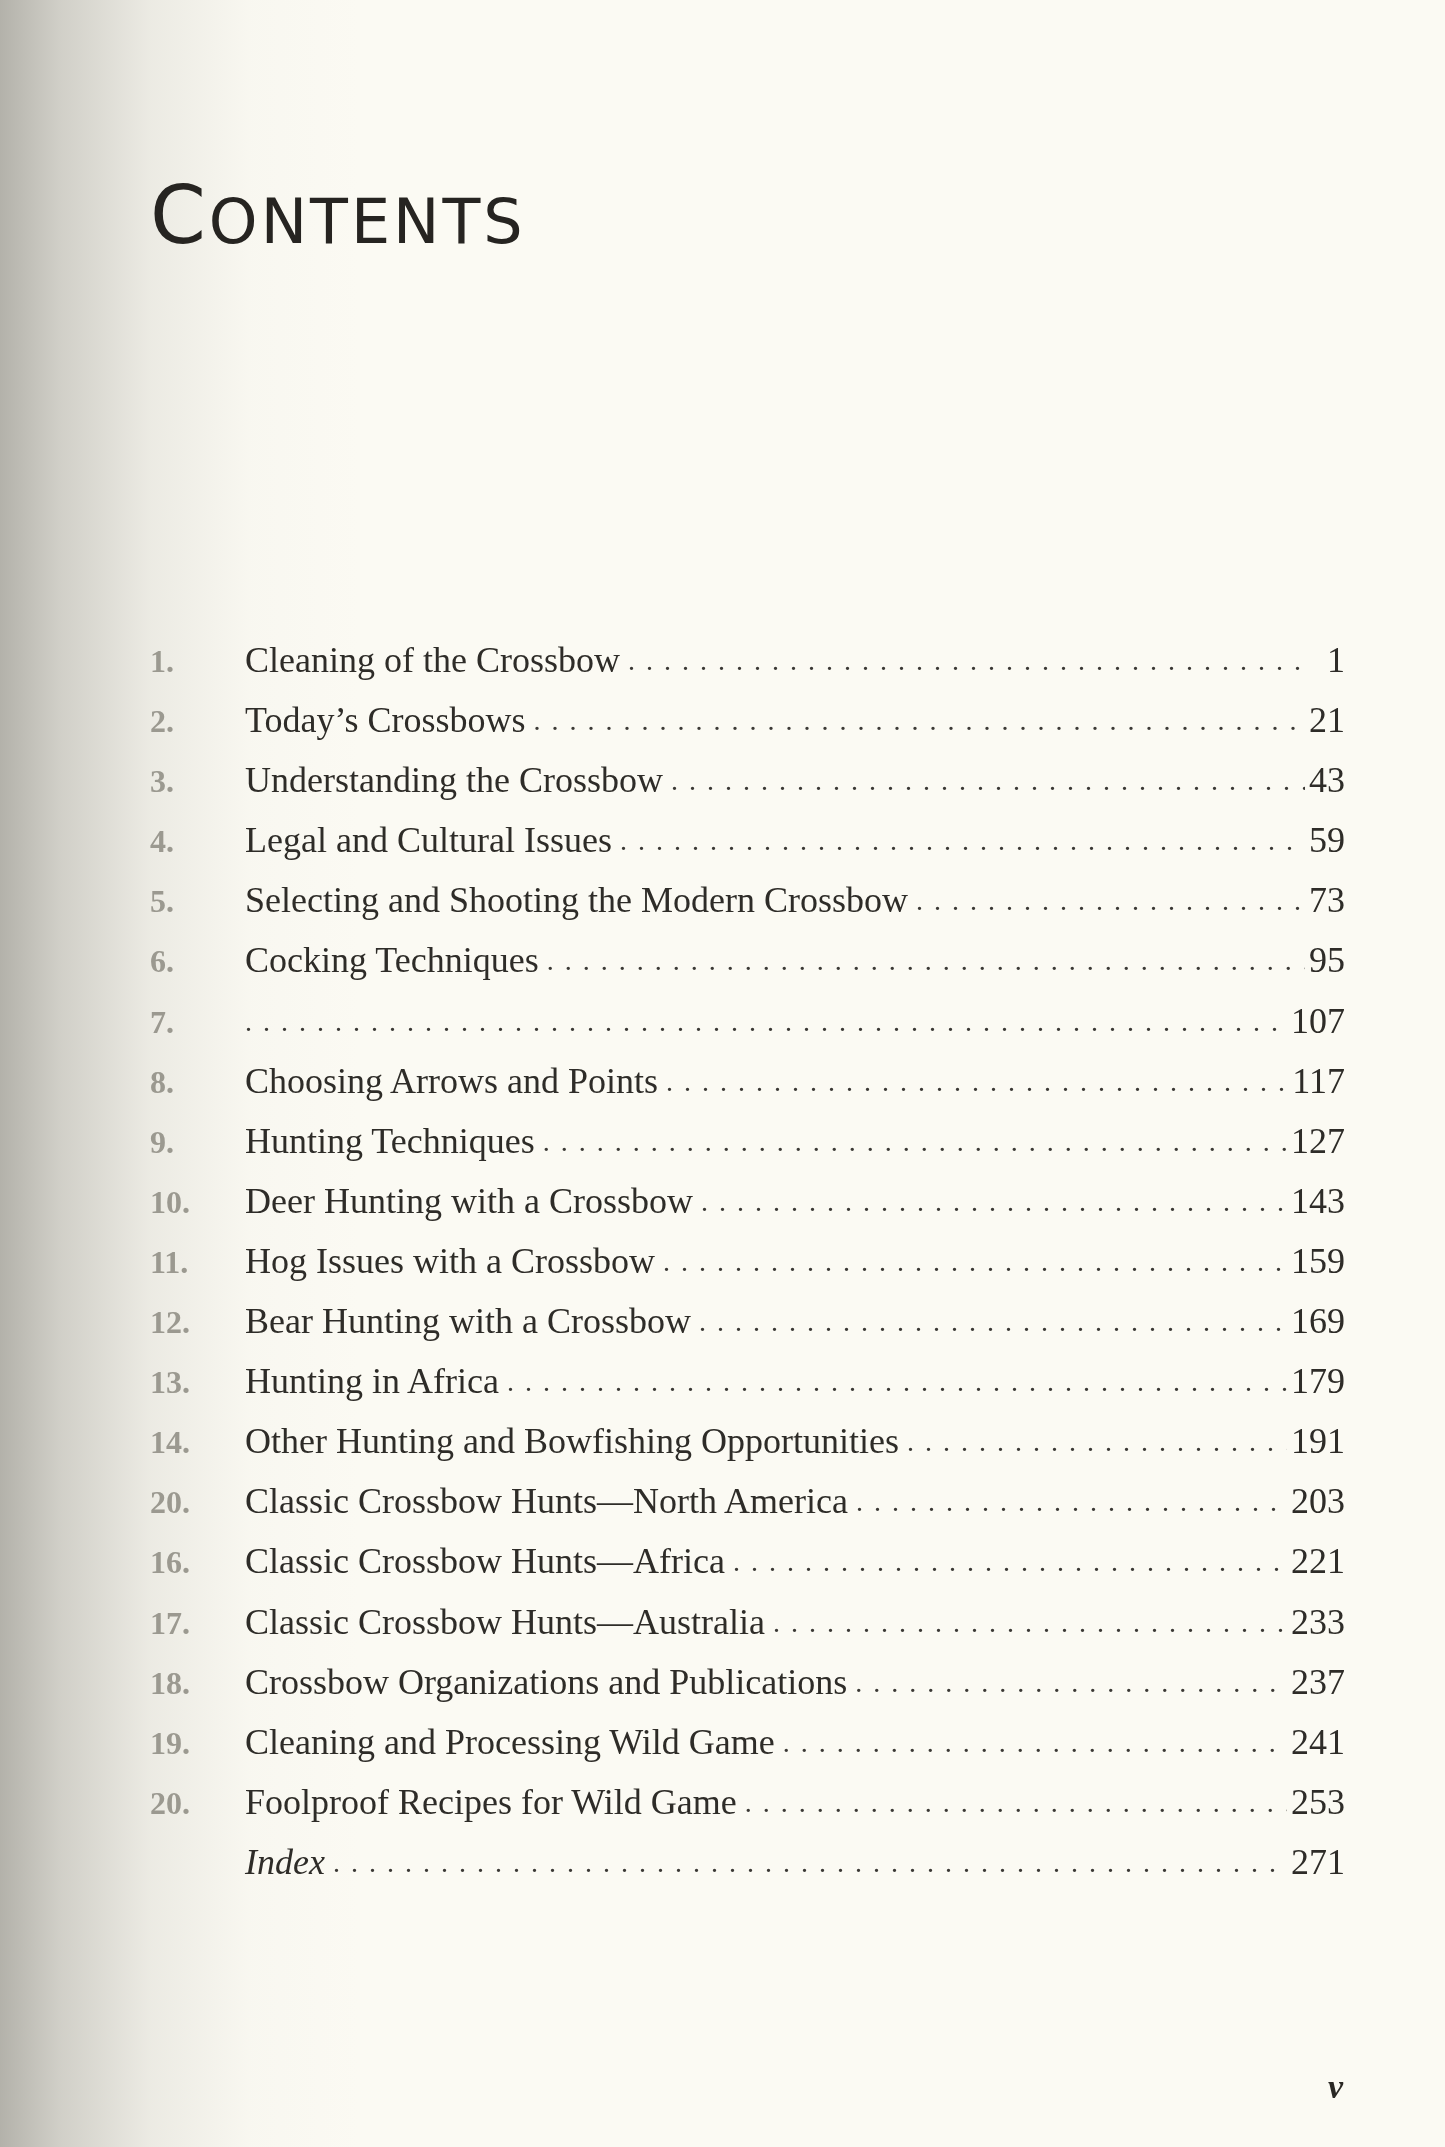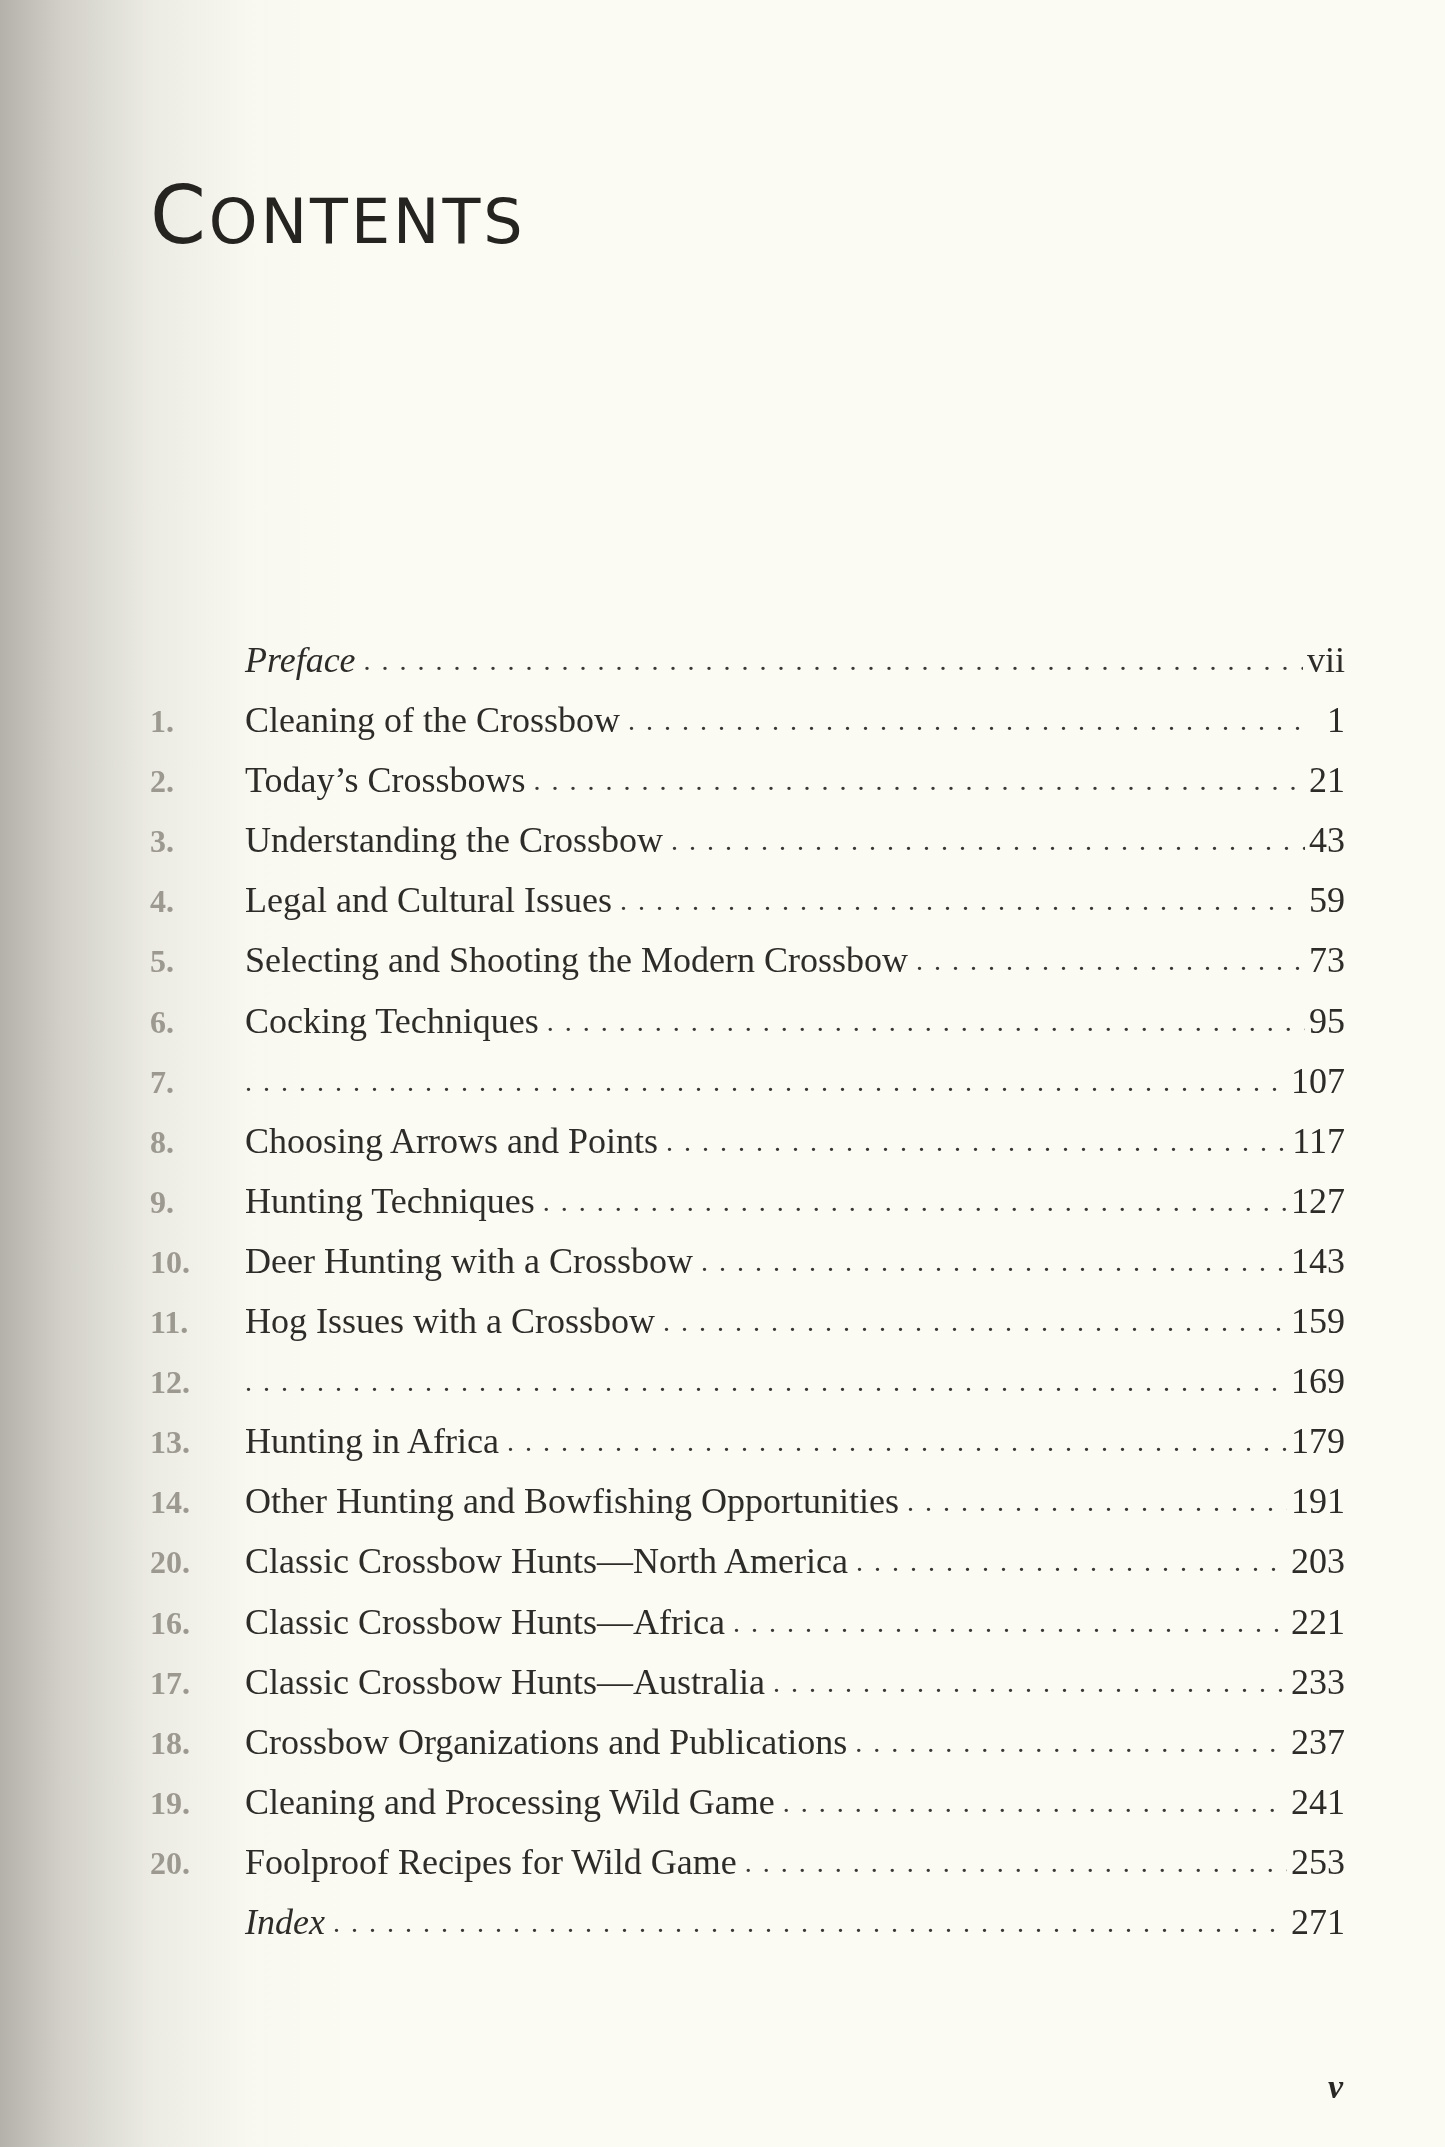--- a/index.html
+++ b/index.html
@@ -106,26 +106,20 @@
   </style>
 </head>
 <body>
 
 <div class="gutter-shadow"></div>
 
 <h1 class="page-title"><span class="cap-large">C</span><span class="small-caps">ONTENTS</span></h1>
 
 <ul class="toc">
   <li class="toc-row">
-    <span class="toc-num"></span>
-    <span class="toc-title italic">Preface</span>
-    <span class="toc-leader"></span>
-    <span class="toc-page">vii</span>
-  </li>
-  <li class="toc-row">
     <span class="toc-num">1.</span>
     <span class="toc-title">Cleaning of the Crossbow</span>
     <span class="toc-leader"></span>
     <span class="toc-page">1</span>
   </li>
   <li class="toc-row">
     <span class="toc-num">2.</span>
     <span class="toc-title">Today’s Crossbows</span>
     <span class="toc-leader"></span>
     <span class="toc-page">21</span>
@@ -178,20 +172,21 @@
     <span class="toc-page">143</span>
   </li>
   <li class="toc-row">
     <span class="toc-num">11.</span>
     <span class="toc-title">Hog Issues with a Crossbow</span>
     <span class="toc-leader"></span>
     <span class="toc-page">159</span>
   </li>
   <li class="toc-row">
     <span class="toc-num">12.</span>
+    <span class="toc-title">Bear Hunting with a Crossbow</span>
     <span class="toc-leader"></span>
     <span class="toc-page">169</span>
   </li>
   <li class="toc-row">
     <span class="toc-num">13.</span>
     <span class="toc-title">Hunting in Africa</span>
     <span class="toc-leader"></span>
     <span class="toc-page">179</span>
   </li>
   <li class="toc-row">

